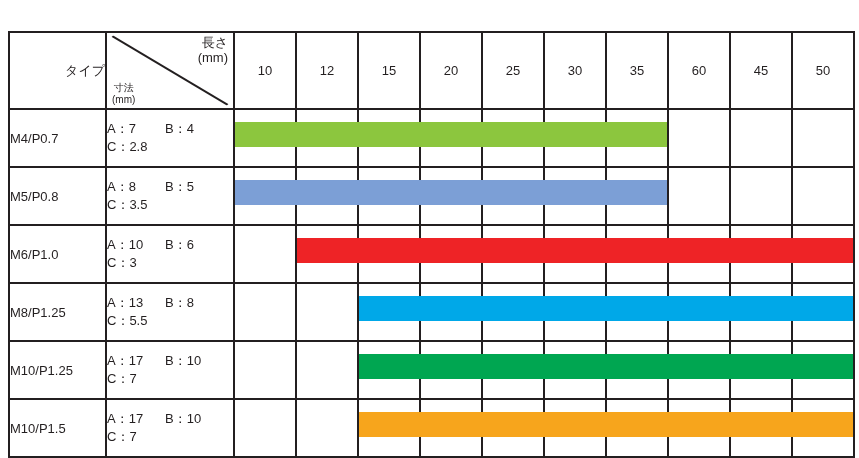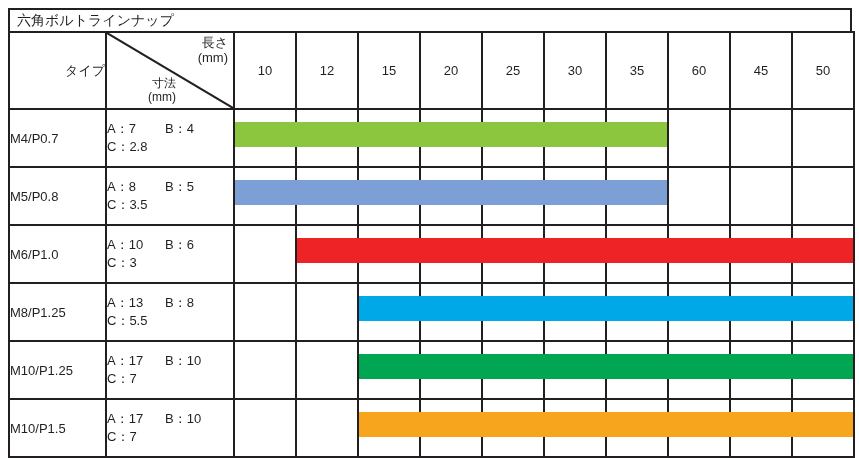--- a/index.html
+++ b/index.html
@@ -57,21 +57,21 @@
     margin: 0;
     background: #ffffff;
     font-weight: normal;
     color: #231f20;
     font-size: 13px;
     box-sizing: border-box;
   }
 
   
   .col-type  { width: 97px; }
-  .col-dim   { width: 128px; }
+  .col-dim   { width: 128px; border-radius: 13px; }
   .col-len   { width: 62px; }
   .hdr-row   { height: 77px; }
   .body-row  { height: 58px; }
 
   .th-type {
     text-align: right;
     vertical-align: middle;
     font-size: 14px;
   }
 
@@ -93,25 +93,24 @@
     top: 3px;
     text-align: right;
     font-size: 13px;
     line-height: 1.15;
     z-index: 2;
   }
   .th-split .lbl-dim {
     position: absolute;
     left: 5px;
     bottom: 3px;
-    text-align: right;
-    font-size: 12px;
+    text-align: center;
+    font-size: 10px;
     line-height: 1.15;
     z-index: 2;
-    margin-left: 36px;
   }
 
   .th-len {
     text-align: center;
     vertical-align: middle;
     font-size: 14px;
   }
 
   
   .td-type {
@@ -147,23 +146,20 @@
     z-index: 1;
   }
   .bar.edge-left  { left: 0px; }
   .bar.edge-right { right: 0px; }
 </style>
 </head>
 <body>
 
 <div id="sheet">
 
-  <div class="title-row">
-    <span class="title-text">六角ボルトラインナップ</span>
-  </div>
 
   <table class="grid">
     <thead>
       <tr class="hdr-row">
         <th class="th-type col-type">タイプ</th>
         <th class="th-split col-dim">
           <svg class="diag" viewBox="0 0 128 77" preserveAspectRatio="none">
             <line x1="0" y1="0" x2="128" y2="77" stroke="#231f20" stroke-width="2" vector-effect="non-scaling-stroke"></line>
           </svg>
           <span class="lbl-len">

